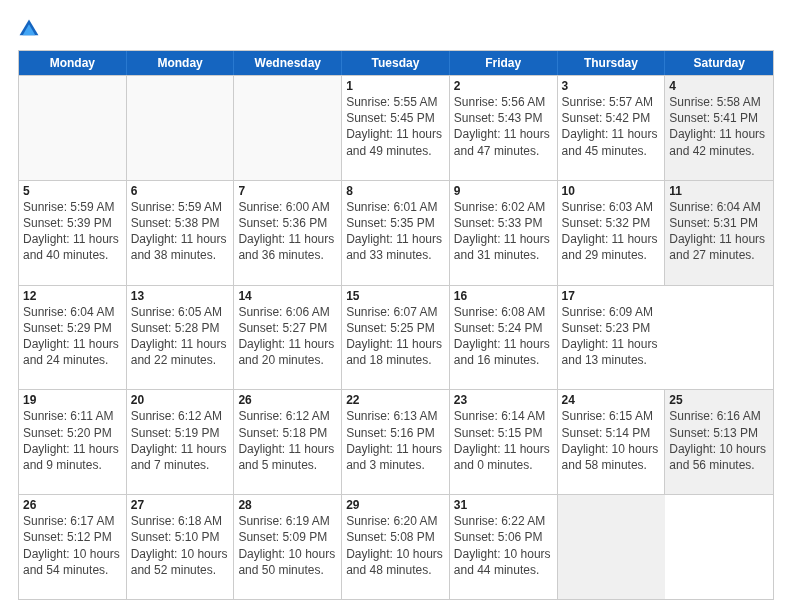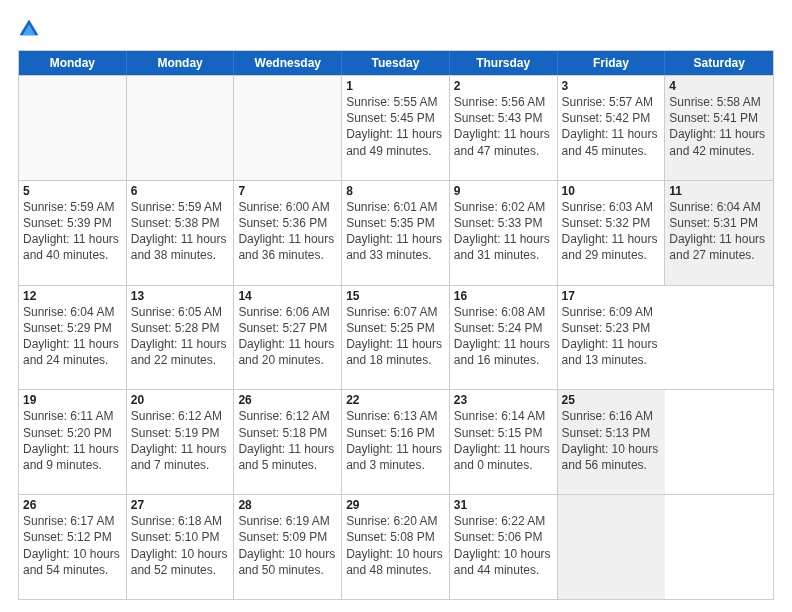--- a/index.html
+++ b/index.html
@@ -127,22 +127,22 @@
       <div class="subtitle"></div>
     </div>
   </div>
 
   <div class="calendar">
     <div class="cal-header">
     <div class="cal-header-cell">Monday</div>
         <div class="cal-header-cell">Monday</div>
         <div class="cal-header-cell">Wednesday</div>
         <div class="cal-header-cell">Tuesday</div>
+        <div class="cal-header-cell">Friday</div>
         <div class="cal-header-cell">Thursday</div>
-        <div class="cal-header-cell">Friday</div>
         <div class="cal-header-cell">Saturday</div>
       </div>
     <div class="cal-body">
     <div class="cal-row">
           <div class="cal-cell empty"></div>
           <div class="cal-cell empty"></div>
           <div class="cal-cell empty"></div>
           <div class="cal-cell">
             <div class="day-num">1</div>
             <div class="day-info">Sunrise: 5:55 AM
@@ -296,20 +296,27 @@
 Daylight: 11 hours
 and 3 minutes.</div>
           </div>
           <div class="cal-cell">
             <div class="day-num">23</div>
             <div class="day-info">Sunrise: 6:14 AM
 Sunset: 5:15 PM
 Daylight: 11 hours
 and 0 minutes.</div>
           </div>
+          <div class="cal-cell">
+            <div class="day-num">24</div>
+            <div class="day-info">Sunrise: 6:15 AM
+Sunset: 5:14 PM
+Daylight: 10 hours
+and 58 minutes.</div>
+          </div>
           <div class="cal-cell shaded">
             <div class="day-num">25</div>
             <div class="day-info">Sunrise: 6:16 AM
 Sunset: 5:13 PM
 Daylight: 10 hours
 and 56 minutes.</div>
           </div>
         </div>
         <div class="cal-row">
           <div class="cal-cell">

